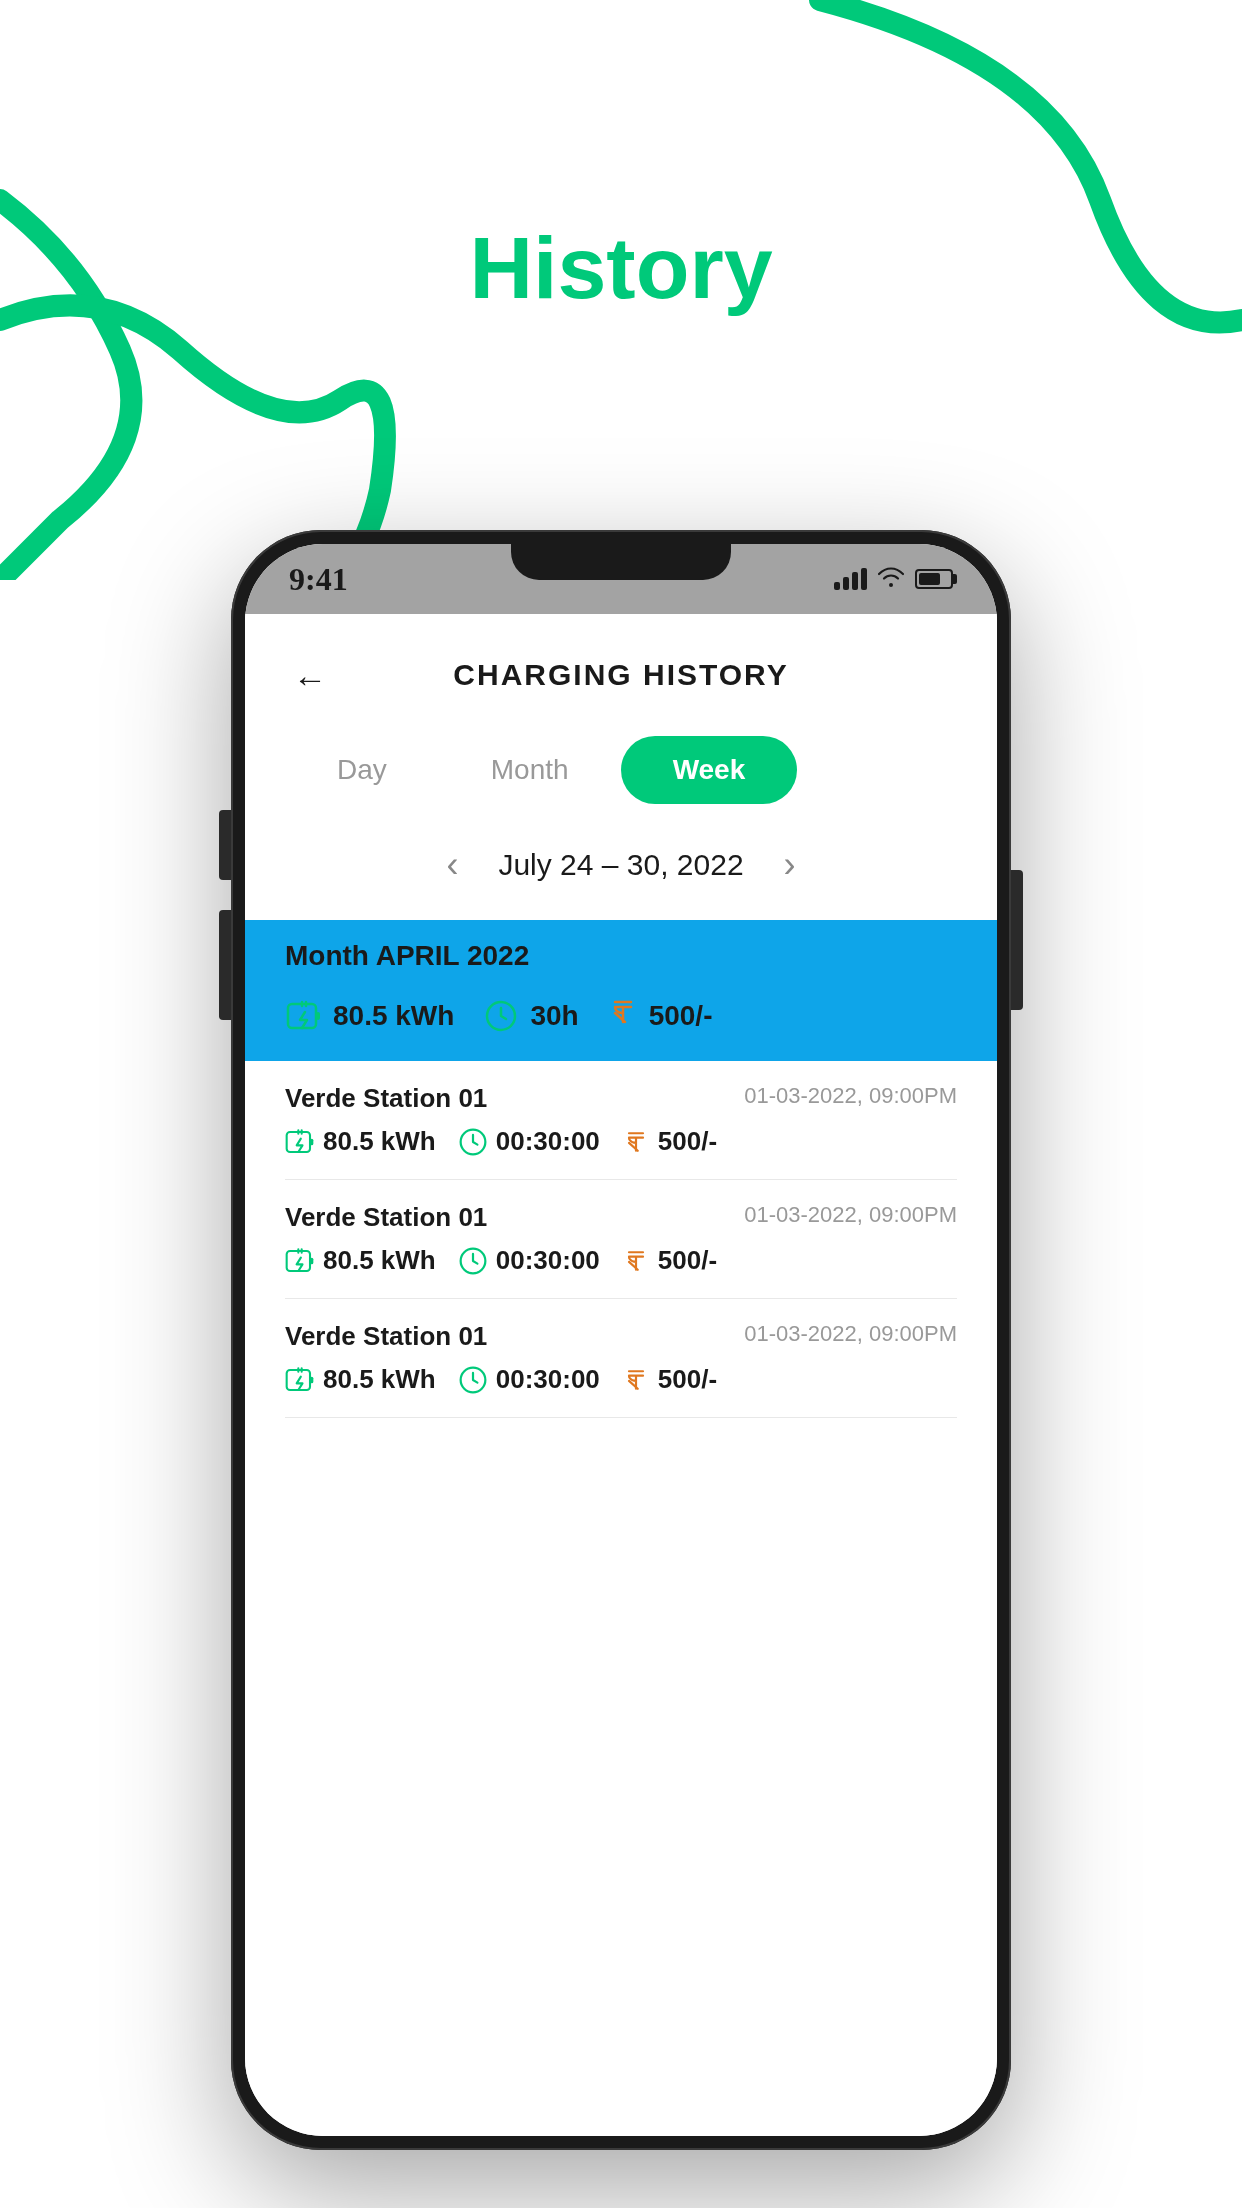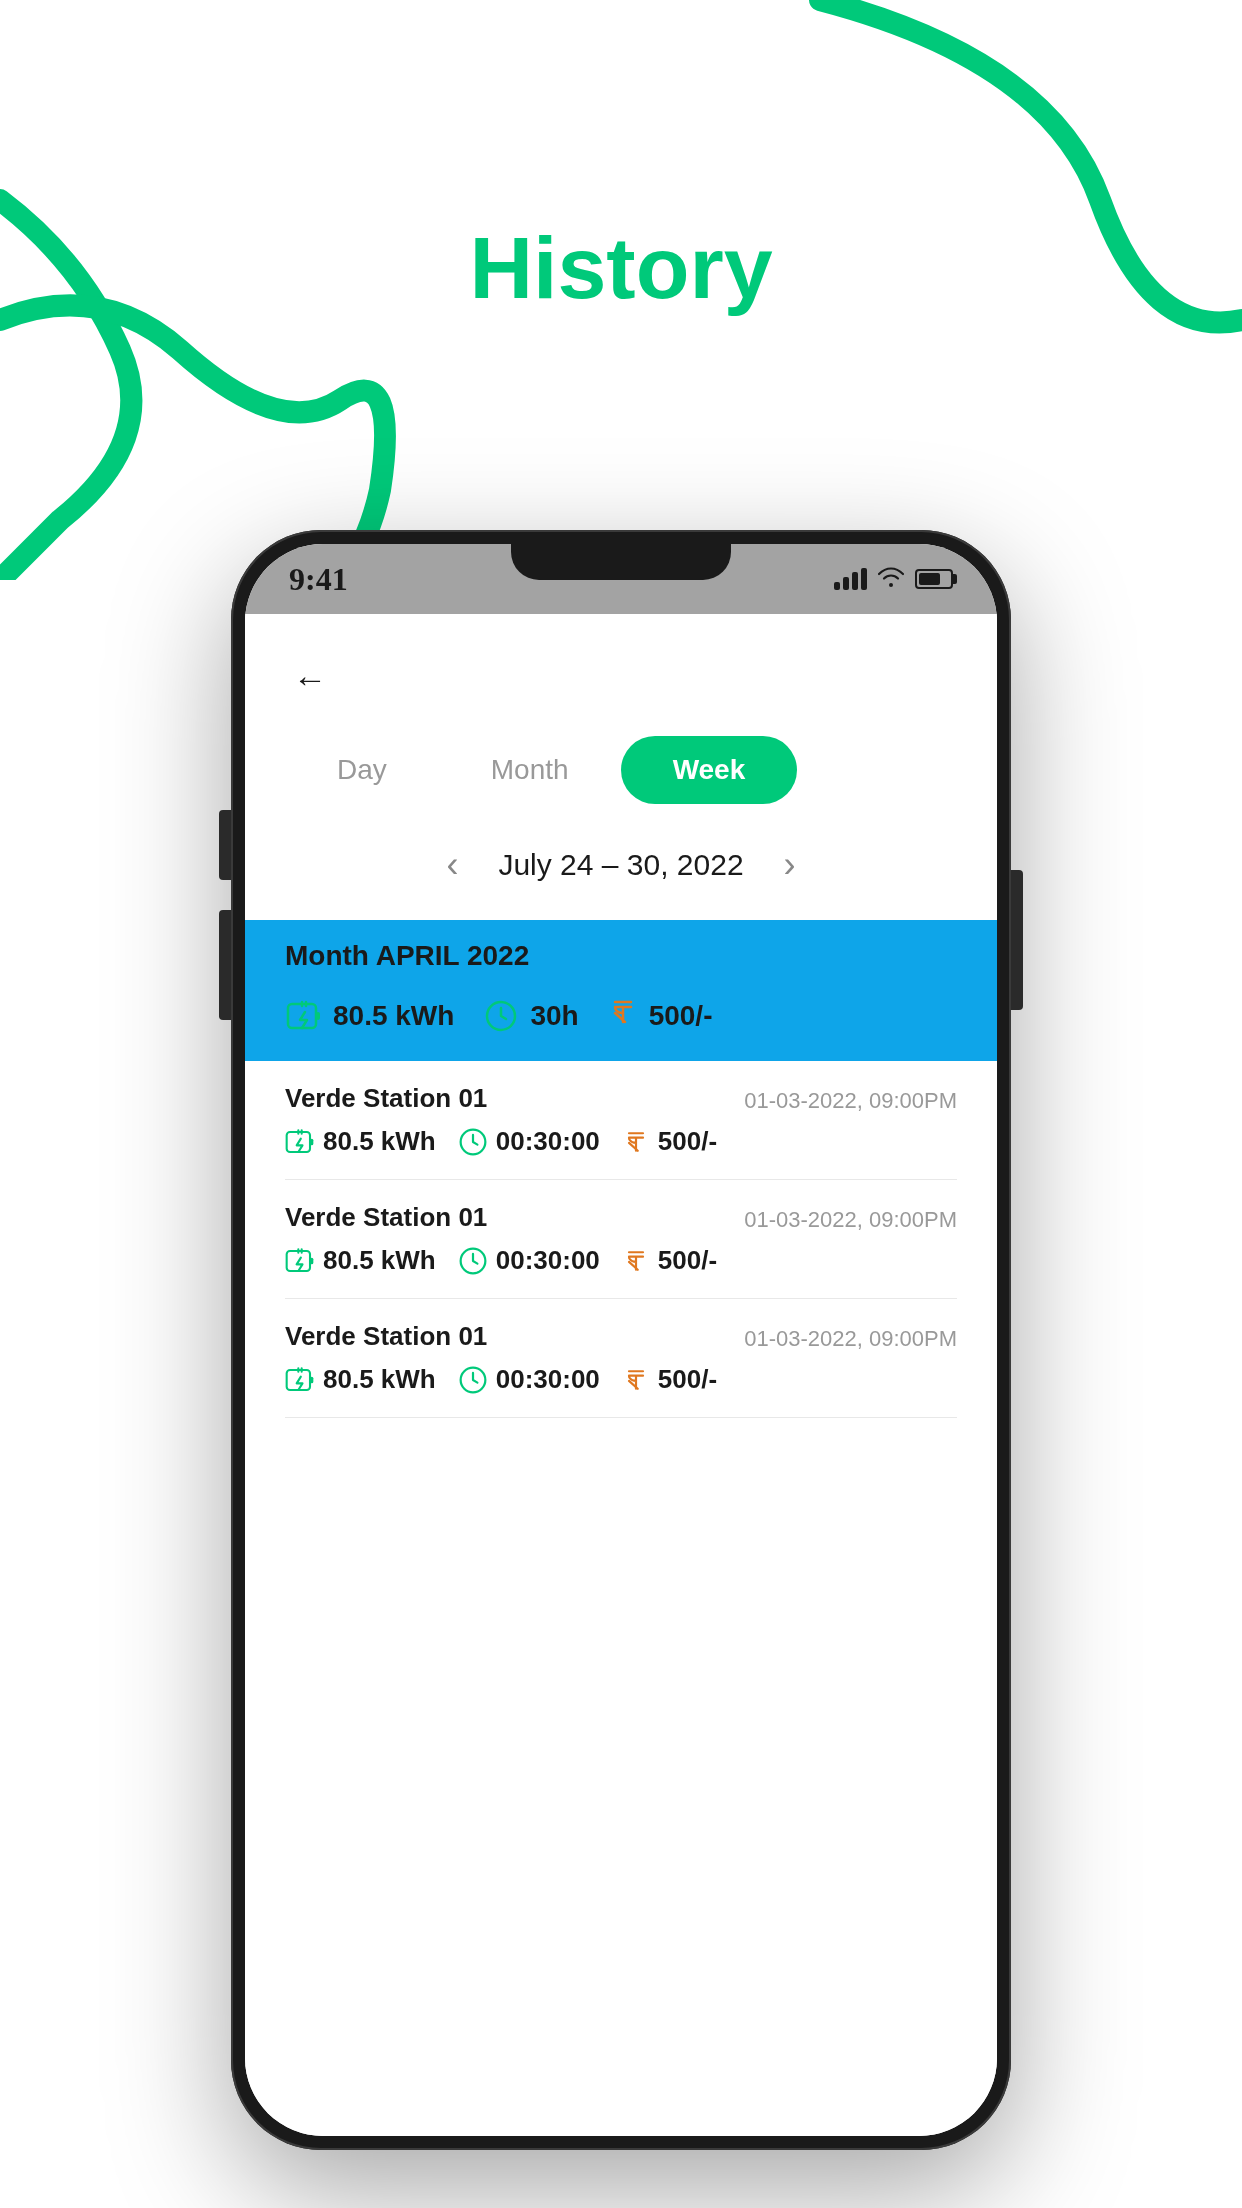--- a/index.html
+++ b/index.html
@@ -309,21 +309,21 @@
       background: #ffffff;
     }
 
     .station-item {
       padding: 22px 0;
       border-bottom: 1px solid #e8e8e8;
     }
 
     .station-header {
       display: flex;
-      align-items: flex-end;
+      align-items: flex-start;
       justify-content: space-between;
       margin-bottom: 12px;
     }
 
     .station-name {
       font-size: 26px;
       font-weight: 600;
       color: #1a1a1a;
     }
 
@@ -443,20 +443,21 @@
           </div>
         </div>
       </div>
 
       <div class="app-content">
 
         <div class="app-header">
           <div class="back-btn">
             <span class="back-arrow">←</span>
           </div>
+          <div class="header-title">CHARGING HISTORY</div>
         </div>
 
         <div class="tab-switcher">
           <div class="tab-item">Day</div>
           <div class="tab-item">Month</div>
           <div class="tab-item active">Week</div>
         </div>
 
         <div class="date-nav">
           <span class="nav-arrow">‹</span>

